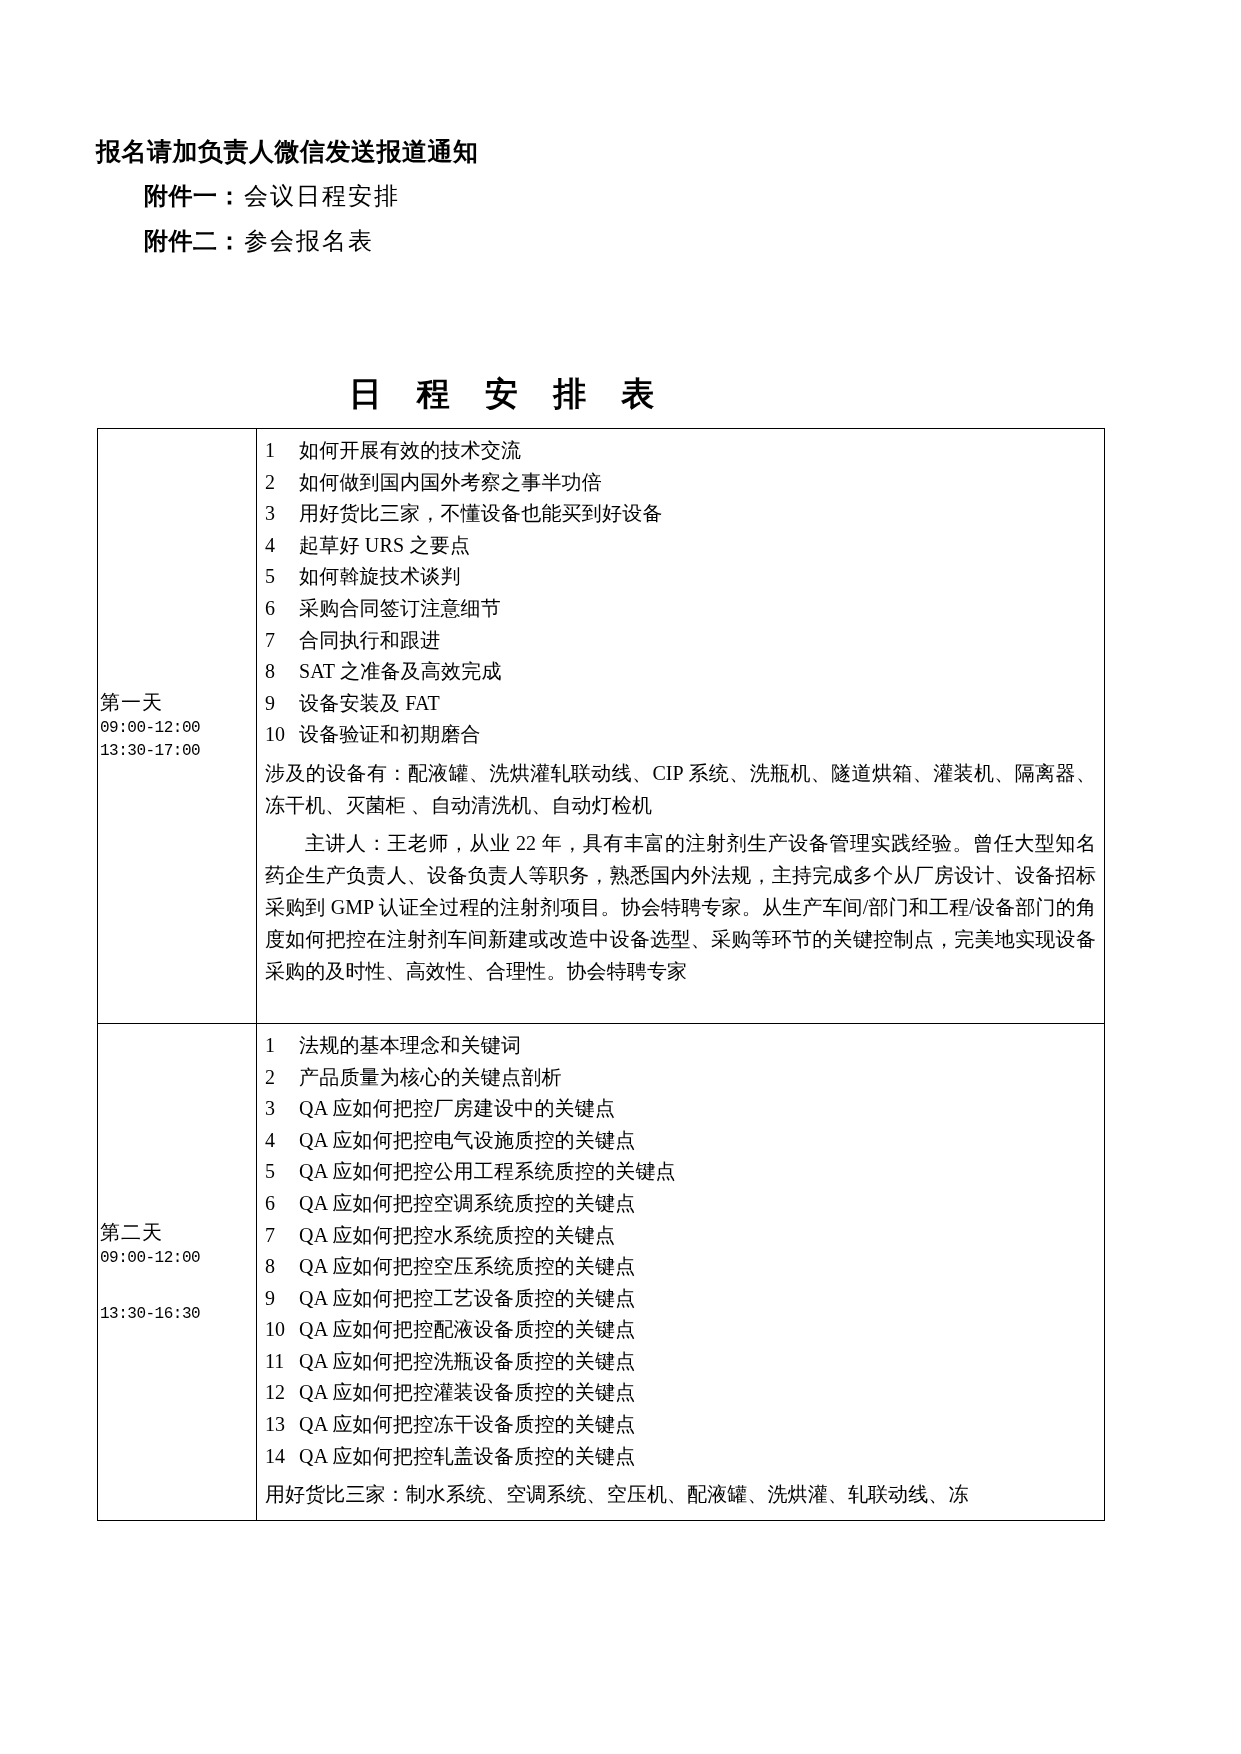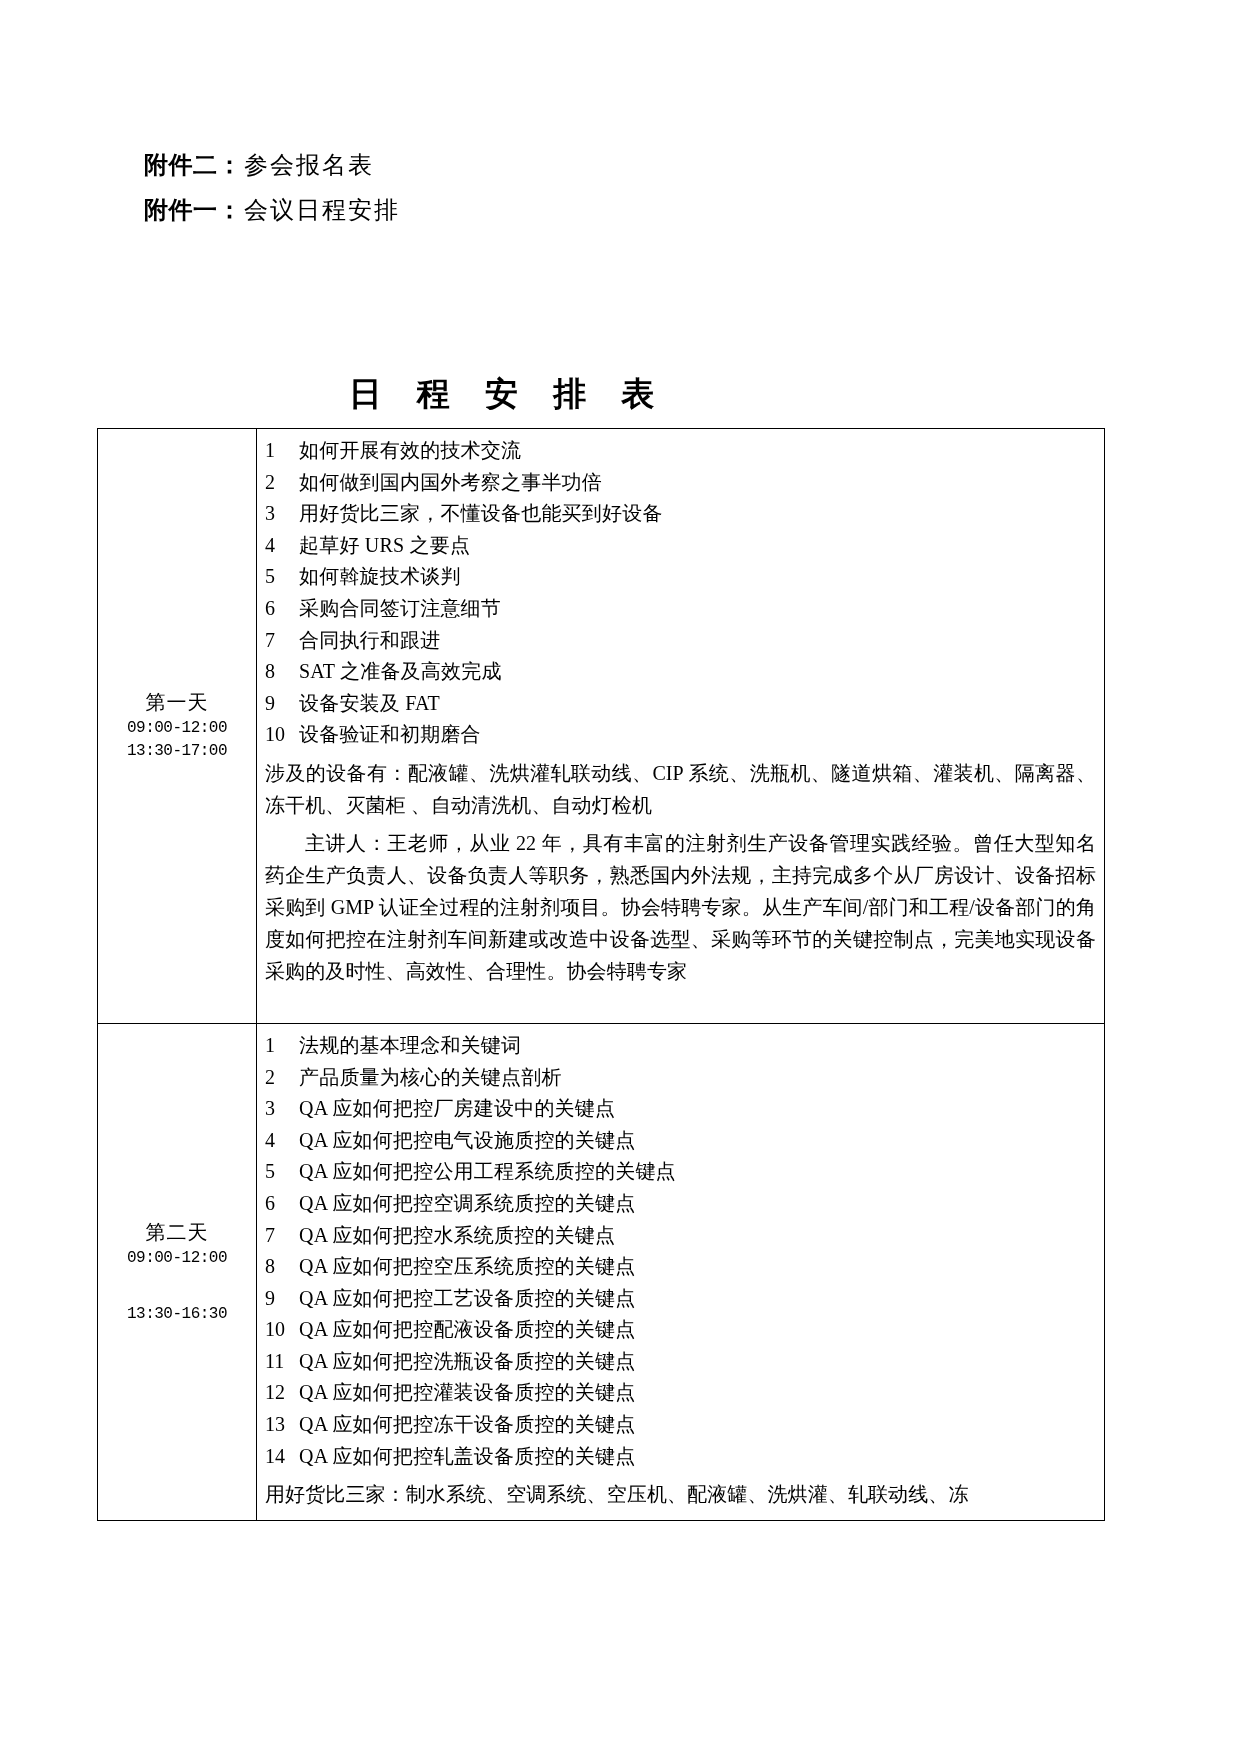--- a/index.html
+++ b/index.html
@@ -77,21 +77,20 @@
     border-collapse: collapse;
     table-layout: fixed;
   }
   .sched-table td {
     border: 1px solid #000000;
     vertical-align: top;
     padding: 0;
   }
   td.day-cell {
     width: 154px;
-    text-align: center;
     vertical-align: middle;
     padding: 4px 2px;
   }
   td.content-cell {
     padding: 6px 8px 10px 8px;
   }
   .day-name {
     font-size: 20px;
     line-height: 1.45;
     letter-spacing: 1px;
@@ -136,27 +135,28 @@
   .spacer-row {
     height: 26px;
   }
 </style>
 </head>
 <body>
 
 <div class="page">
 
   <div class="notice-block">
+    <div class="notice-title">报名请加负责人微信发送报道通知</div>
+
+    <div class="attachment-line">
+      <span class="att-label">附件一：</span><span class="att-value">会议日程安排</span>
+    </div>
 
     <div class="attachment-line">
       <span class="att-label">附件二：</span><span class="att-value">参会报名表</span>
-    </div>
-
-    <div class="attachment-line">
-      <span class="att-label">附件一：</span><span class="att-value">会议日程安排</span>
     </div>
   </div>
 
   <div class="sched-title">日 程 安 排 表</div>
 
   <table class="sched-table">
     <tbody>
 
       <tr>
         <td class="day-cell">

